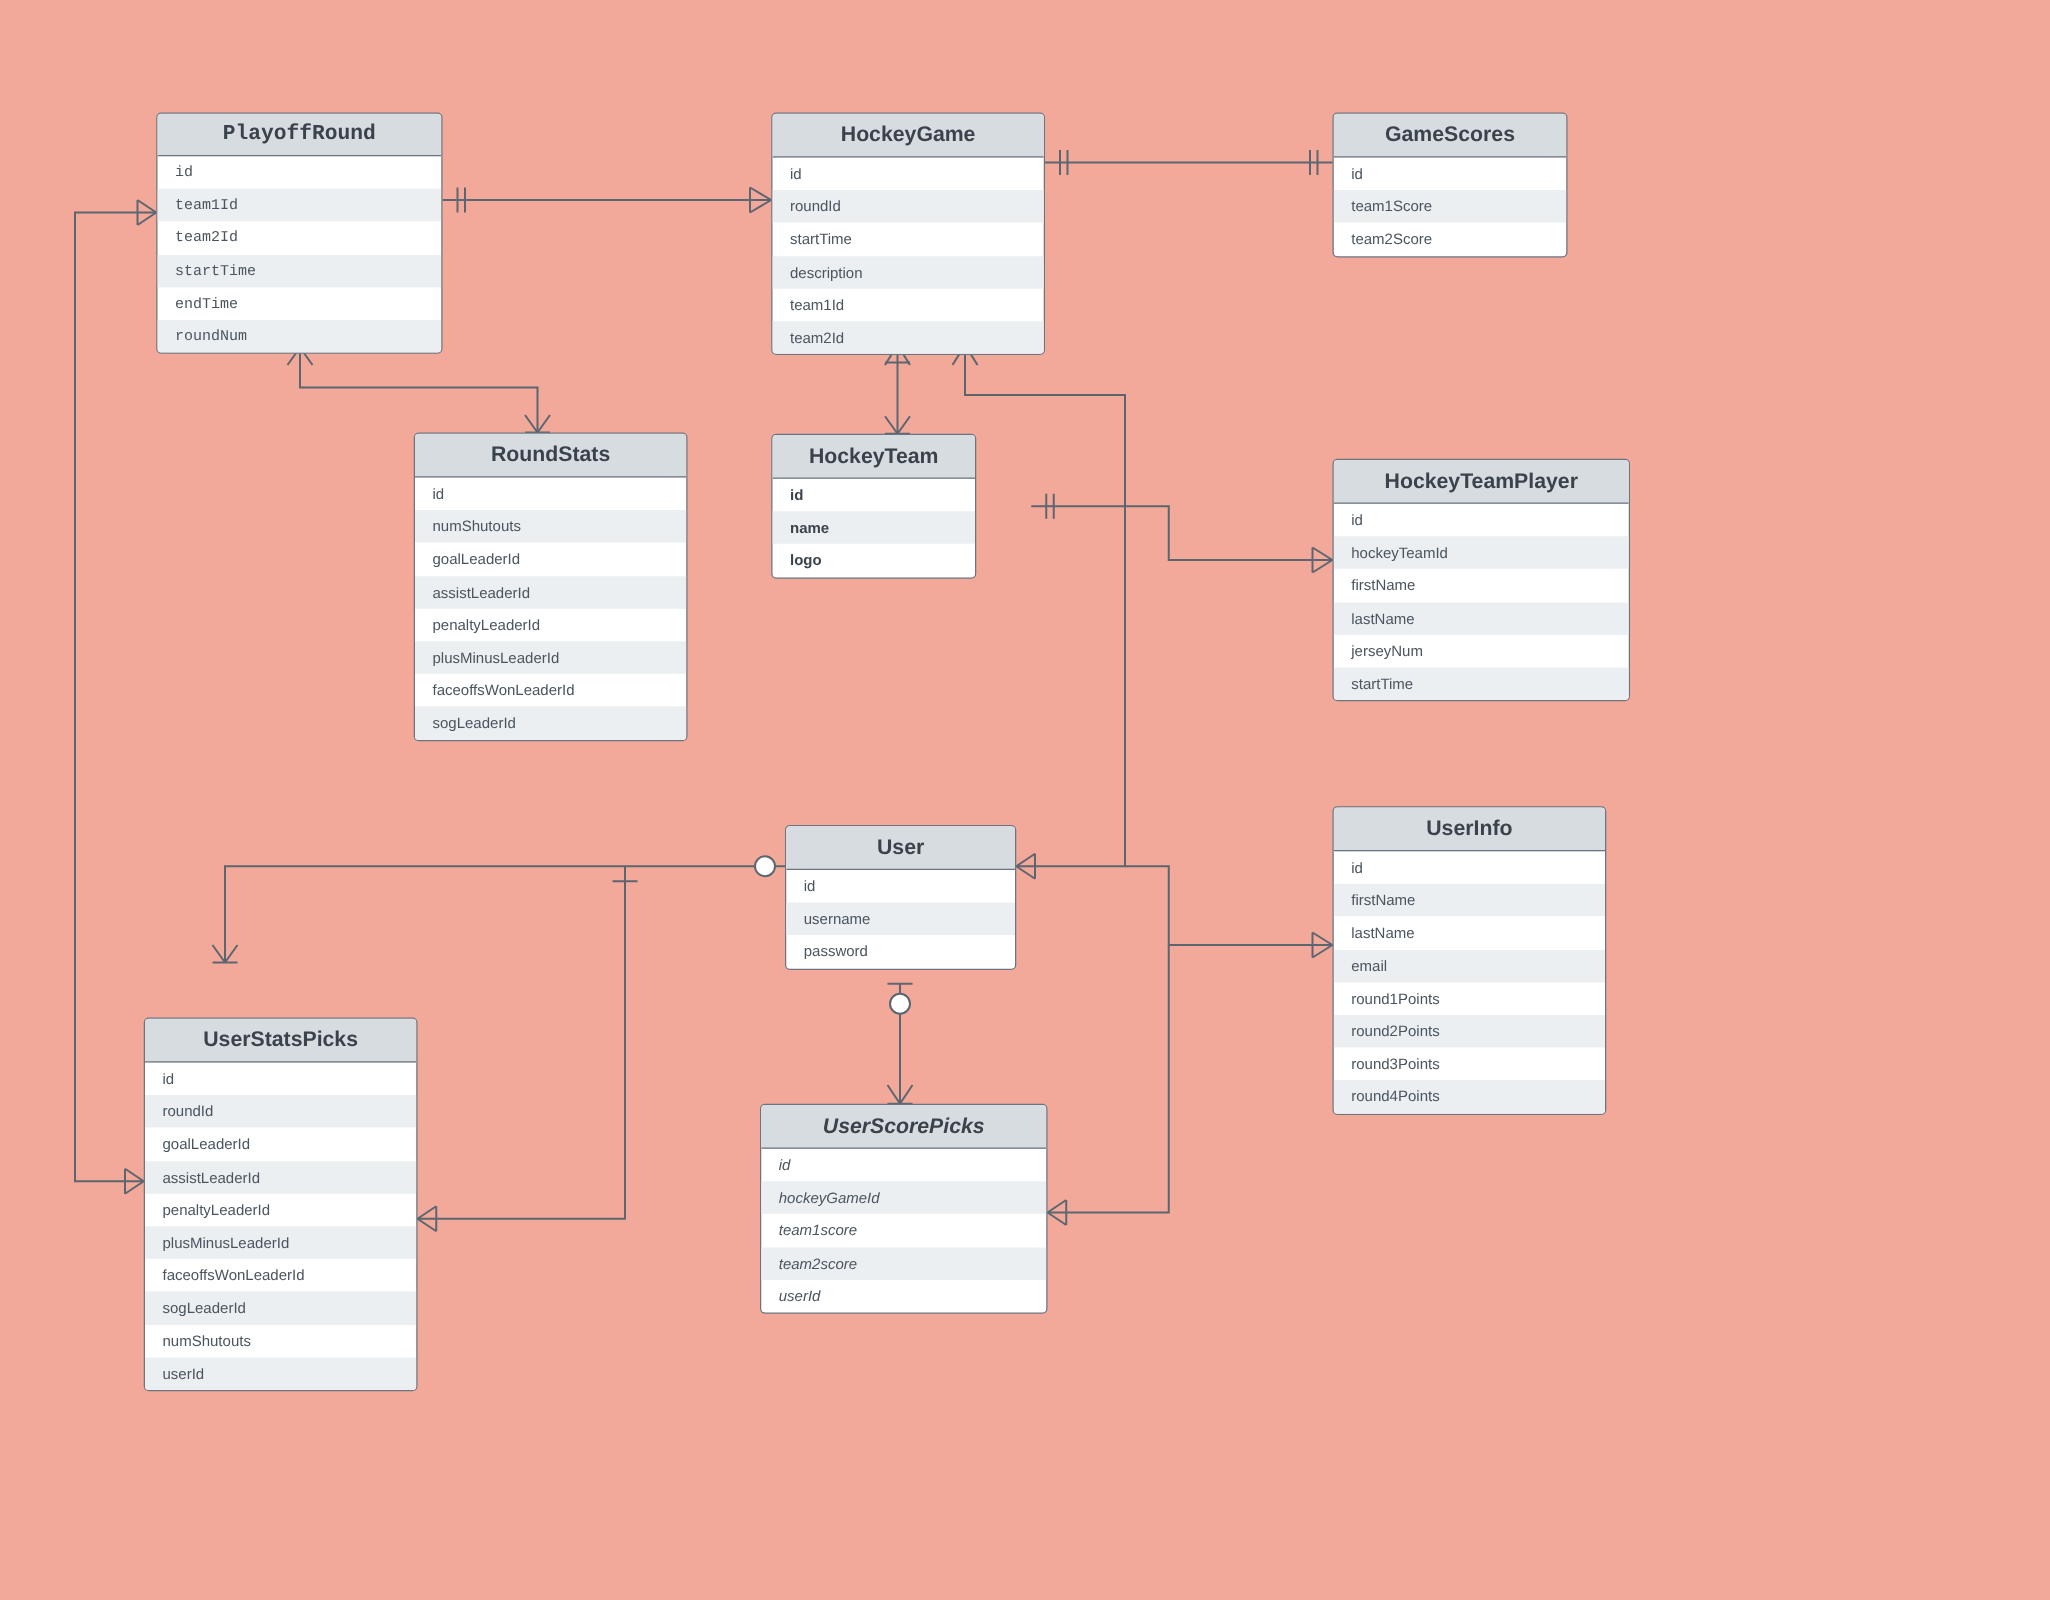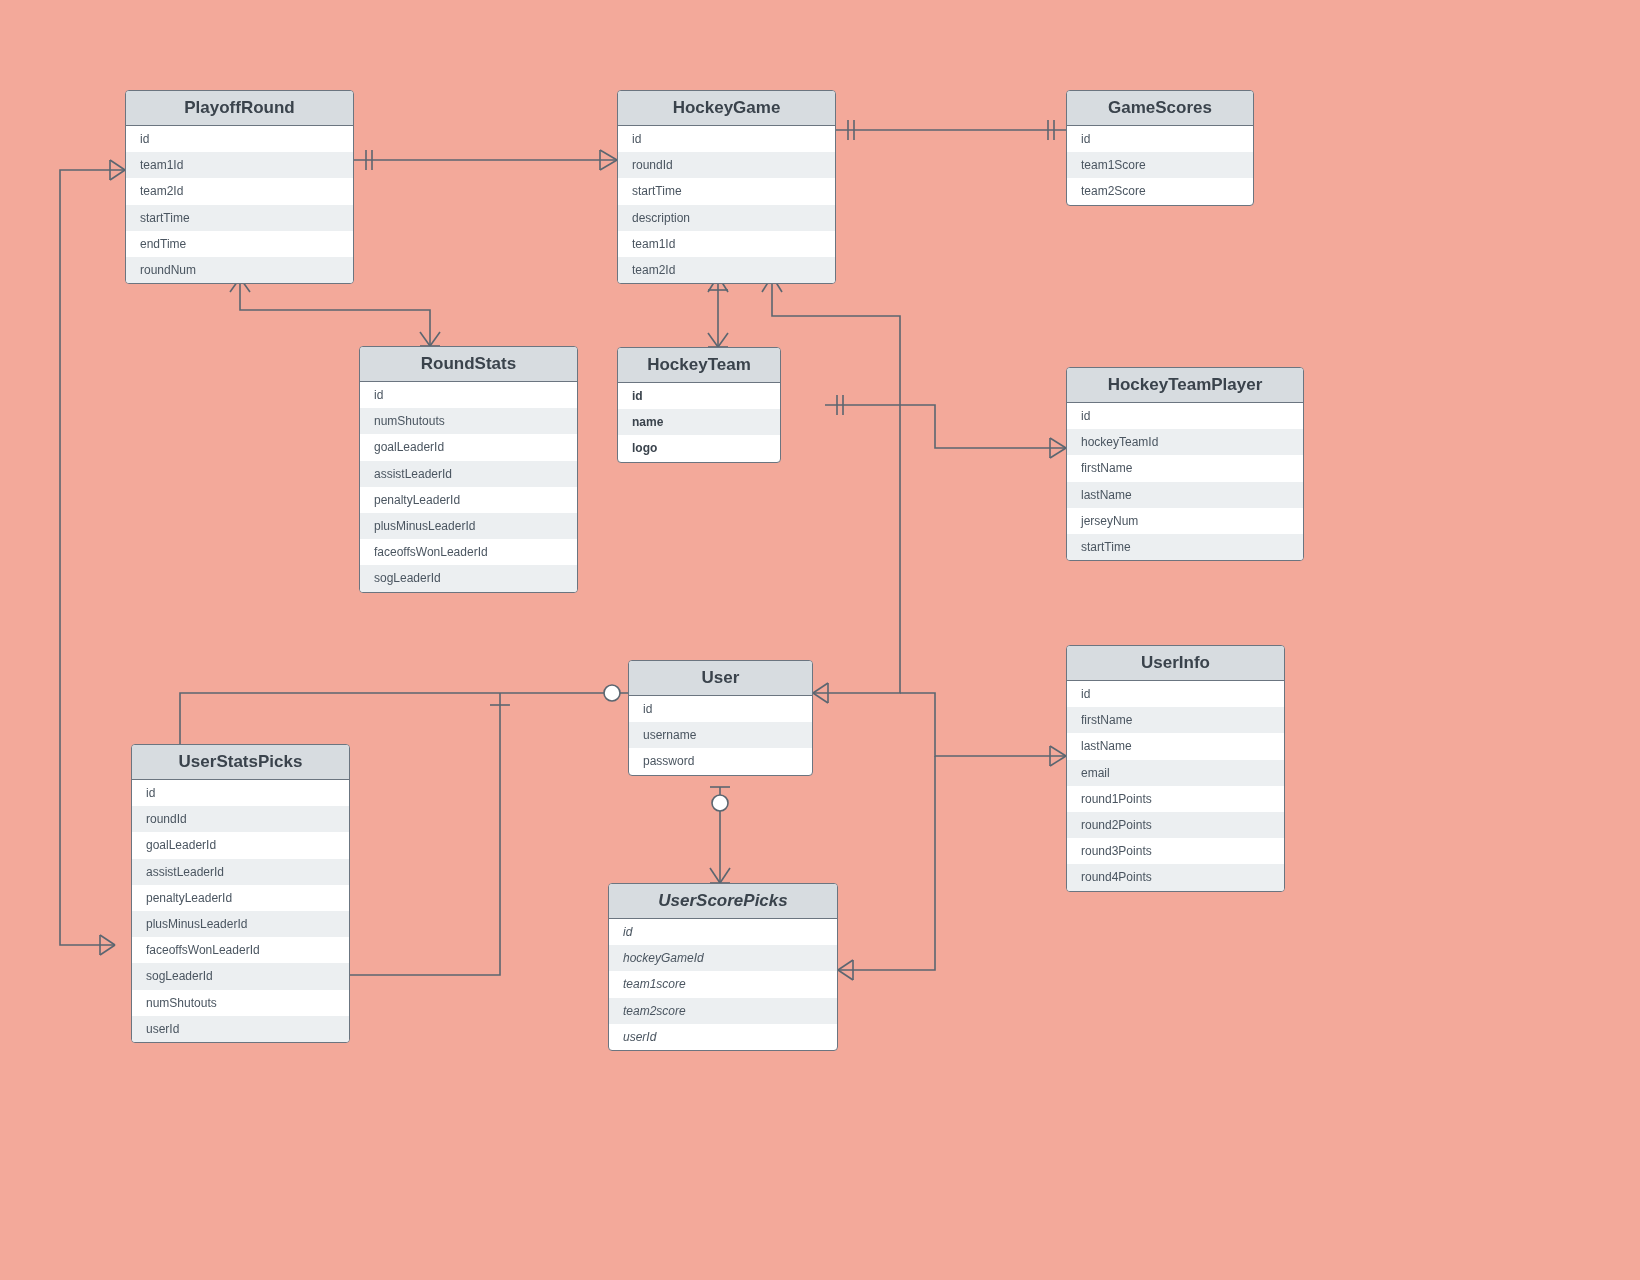--- a/index.html
+++ b/index.html
@@ -142,21 +142,21 @@
   <line x1="853" y1="960" x2="853" y2="980"></line>
 
   <path d="M 334 975 L 500 975 L 500 693"></path>
   <line x1="334" y1="975" x2="349" y2="965"></line>
   <line x1="334" y1="975" x2="349" y2="985"></line>
   <line x1="349" y1="965" x2="349" y2="985"></line>
 
   <line x1="490" y1="705" x2="510" y2="705"></line>
 </svg>
 
-<div class="entity" style="left:125px; top:90px; width:229px;">
+<div class="entity" style="left:125px; top:90px; width:229px;font-family:Liberation Mono, monospace;">
   <div class="entity-header">PlayoffRound</div>
   <div class="entity-attrs">
     <div class="row">id</div>
     <div class="row">team1Id</div>
     <div class="row">team2Id</div>
     <div class="row">startTime</div>
     <div class="row">endTime</div>
     <div class="row">roundNum</div>
   </div>
 </div>
@@ -175,21 +175,21 @@
 
 <div class="entity" style="left:1066px; top:90px; width:188px;">
   <div class="entity-header">GameScores</div>
   <div class="entity-attrs">
     <div class="row">id</div>
     <div class="row">team1Score</div>
     <div class="row">team2Score</div>
   </div>
 </div>
 
-<div class="entity" style="left:331px; top:346px; width:219px;margin-left:28px;">
+<div class="entity" style="left:331px; top:346px; width:219px;">
   <div class="entity-header">RoundStats</div>
   <div class="entity-attrs">
     <div class="row">id</div>
     <div class="row">numShutouts</div>
     <div class="row">goalLeaderId</div>
     <div class="row">assistLeaderId</div>
     <div class="row">penaltyLeaderId</div>
     <div class="row">plusMinusLeaderId</div>
     <div class="row">faceoffsWonLeaderId</div>
     <div class="row">sogLeaderId</div>
@@ -233,21 +233,21 @@
 
 <div class="entity" style="left:628px; top:660px; width:185px;">
   <div class="entity-header">User</div>
   <div class="entity-attrs">
     <div class="row">id</div>
     <div class="row">username</div>
     <div class="row">password</div>
   </div>
 </div>
 
-<div class="entity" style="left:115px; top:744px; width:219px;margin-left:16px;">
+<div class="entity" style="left:115px; top:814px; width:219px;">
   <div class="entity-header">UserStatsPicks</div>
   <div class="entity-attrs">
     <div class="row">id</div>
     <div class="row">roundId</div>
     <div class="row">goalLeaderId</div>
     <div class="row">assistLeaderId</div>
     <div class="row">penaltyLeaderId</div>
     <div class="row">plusMinusLeaderId</div>
     <div class="row">faceoffsWonLeaderId</div>
     <div class="row">sogLeaderId</div>

